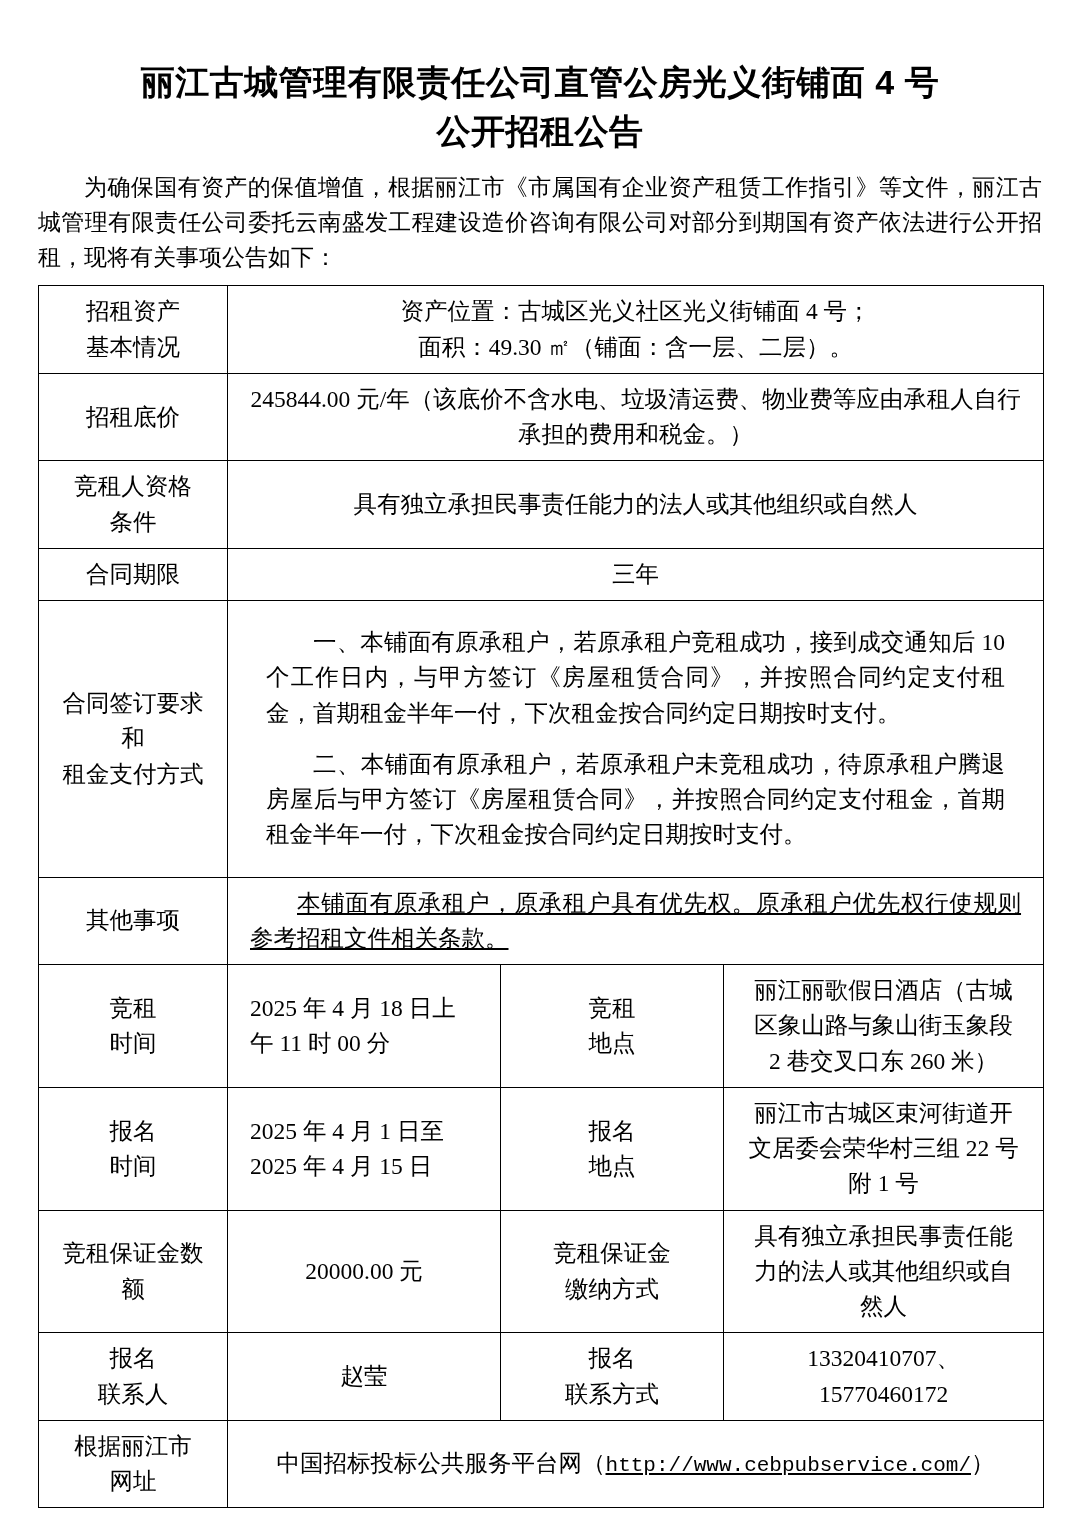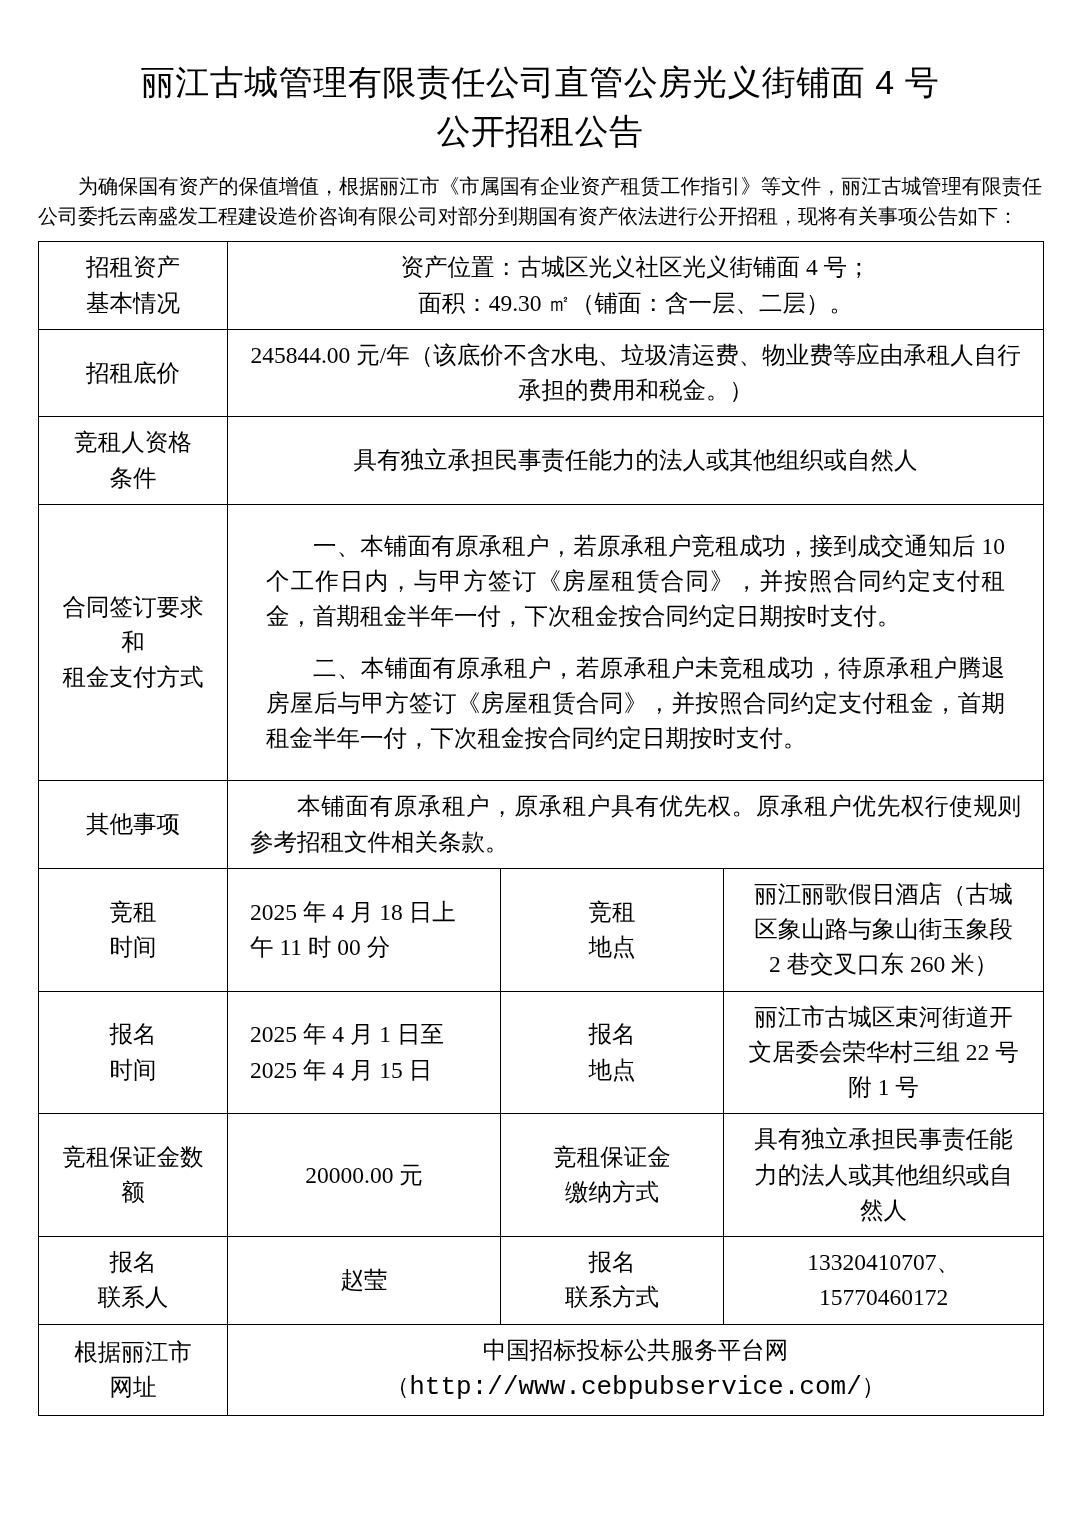--- a/index.html
+++ b/index.html
@@ -16,29 +16,29 @@
   }
   .page {
     width: 1080px;
     height: 1527px;
     box-sizing: border-box;
     padding: 40px 38px 0 38px;
     position: relative;
   }
   .doc-title {
     font-family: "Liberation Sans", "DejaVu Sans", sans-serif;
-    font-weight: normal;
+    font-weight: bold;
     font-size: 34px;
     line-height: 1.45;
     text-align: center;
     letter-spacing: 0.5px;
     margin: 18px 20px 14px 20px;
   }
   .intro {
-    font-size: 20px;
+    font-size: 23px;
     line-height: 1.52;
     text-align: justify;
     text-align-last: left;
     text-justify: inter-ideograph;
     margin: 0 0 10px 0;
     text-indent: 2em;
   }
   table.main {
     border-collapse: collapse;
     width: 1005px;
@@ -60,41 +60,43 @@
     text-align: center;
   }
   .lft {
     text-align: left;
     margin-left: 32px;
   }
   .just {
     text-align: justify;
     text-align-last: left;
     text-justify: inter-ideograph;
+    text-decoration: underline;
   }
   .indent {
     text-indent: 2em;
   }
   .two-line span {
     display: block;
   }
   .para {
     margin: 16px;
     text-indent: 2em;
     text-align: justify;
     text-align-last: left;
     text-justify: inter-ideograph;
   }
   .cell-pad-lg {
     padding-top: 16px;
     padding-bottom: 16px;
   }
   .url-text {
     font-family: "Liberation Mono", "DejaVu Sans Mono", monospace;
-    font-size: 26px;
+    font-size: 21px;
+    text-decoration: underline;
   }
 </style>
 </head>
 <body>
 
 <div class="page">
 
   <div class="doc-title">
     <div>丽江古城管理有限责任公司直管公房光义街铺面 4 号</div>
     <div>公开招租公告</div>
@@ -128,20 +130,24 @@
       </tr>
 
       <tr>
         <td class="lbl two-line">
           <span>竞租人资格</span>
           <span>条件</span>
         </td>
         <td class="ctr" colspan="3">具有独立承担民事责任能力的法人或其他组织或自然人</td>
       </tr>
 
+      <tr>
+        <td class="lbl">合同期限</td>
+        <td class="ctr" colspan="3">三年</td>
+      </tr>
 
       <tr>
         <td class="lbl two-line">
           <span>合同签订要求和</span>
           <span>租金支付方式</span>
         </td>
         <td colspan="3">
           <p class="para">一、本铺面有原承租户，若原承租户竞租成功，接到成交通知后 10 个工作日内，与甲方签订《房屋租赁合同》，并按照合同约定支付租金，首期租金半年一付，下次租金按合同约定日期按时支付。</p>
           <p class="para">二、本铺面有原承租户，若原承租户未竞租成功，待原承租户腾退房屋后与甲方签订《房屋租赁合同》，并按照合同约定支付租金，首期租金半年一付，下次租金按合同约定日期按时支付。</p>
         </td>

